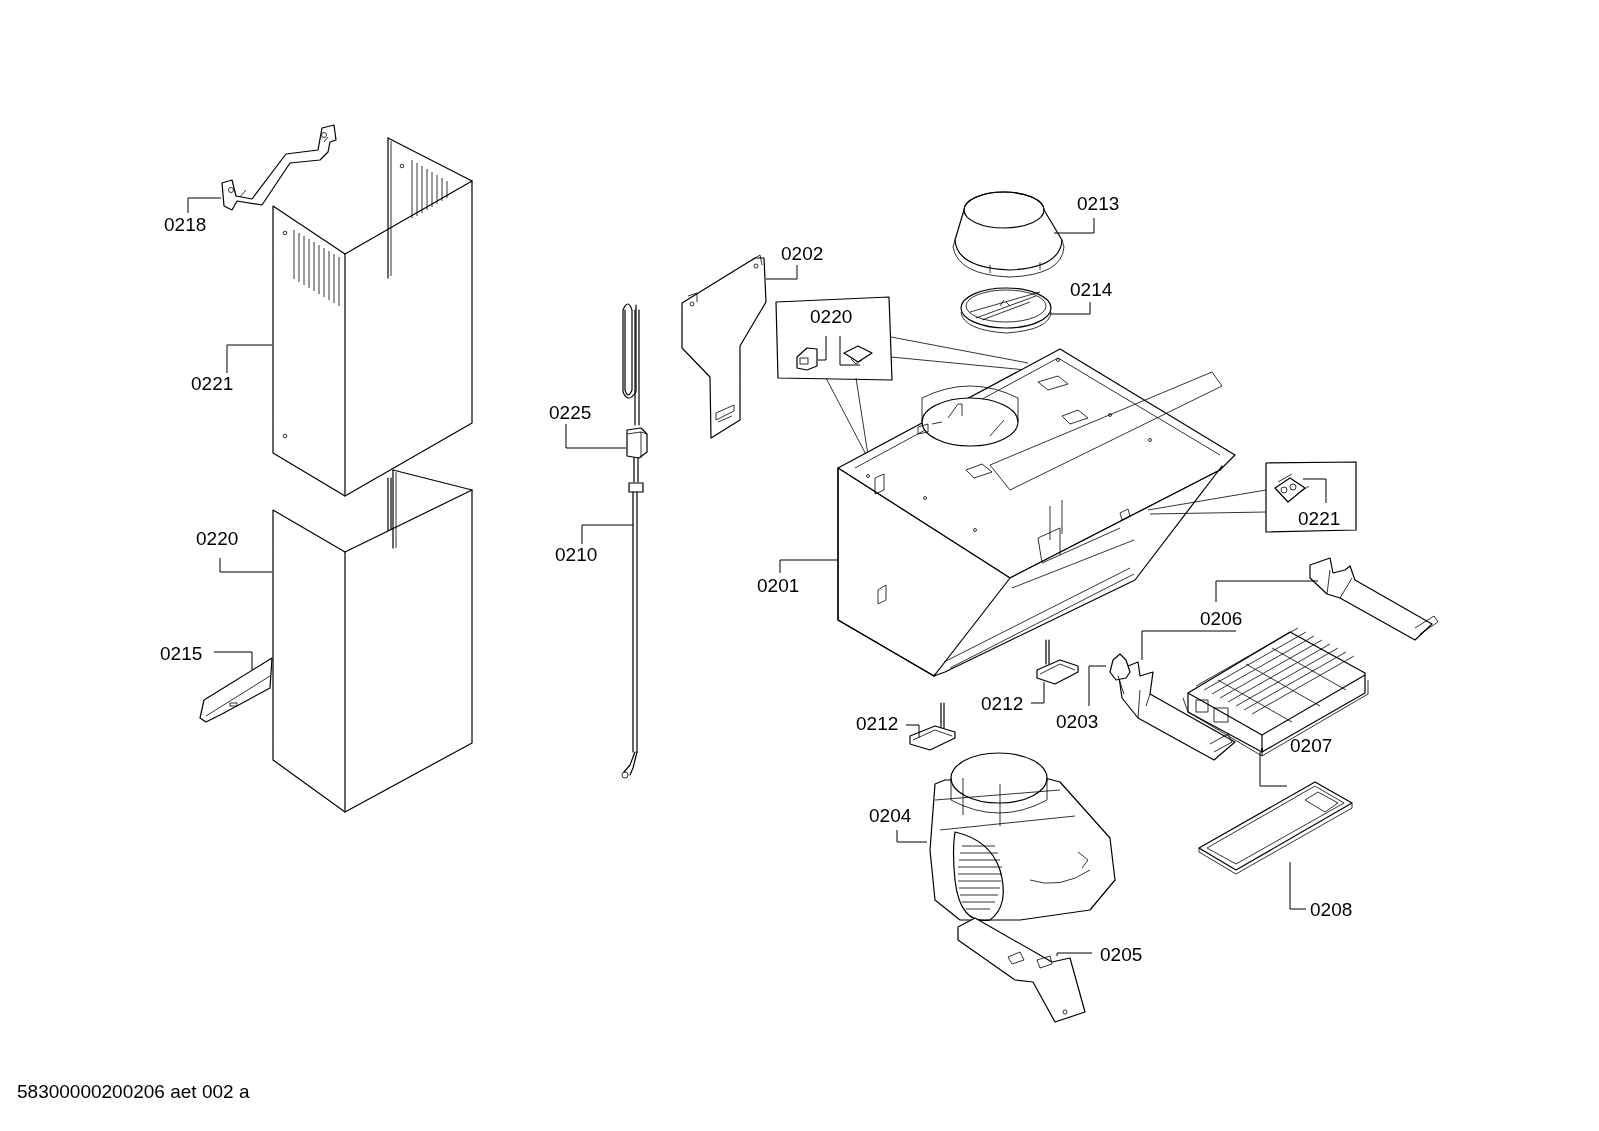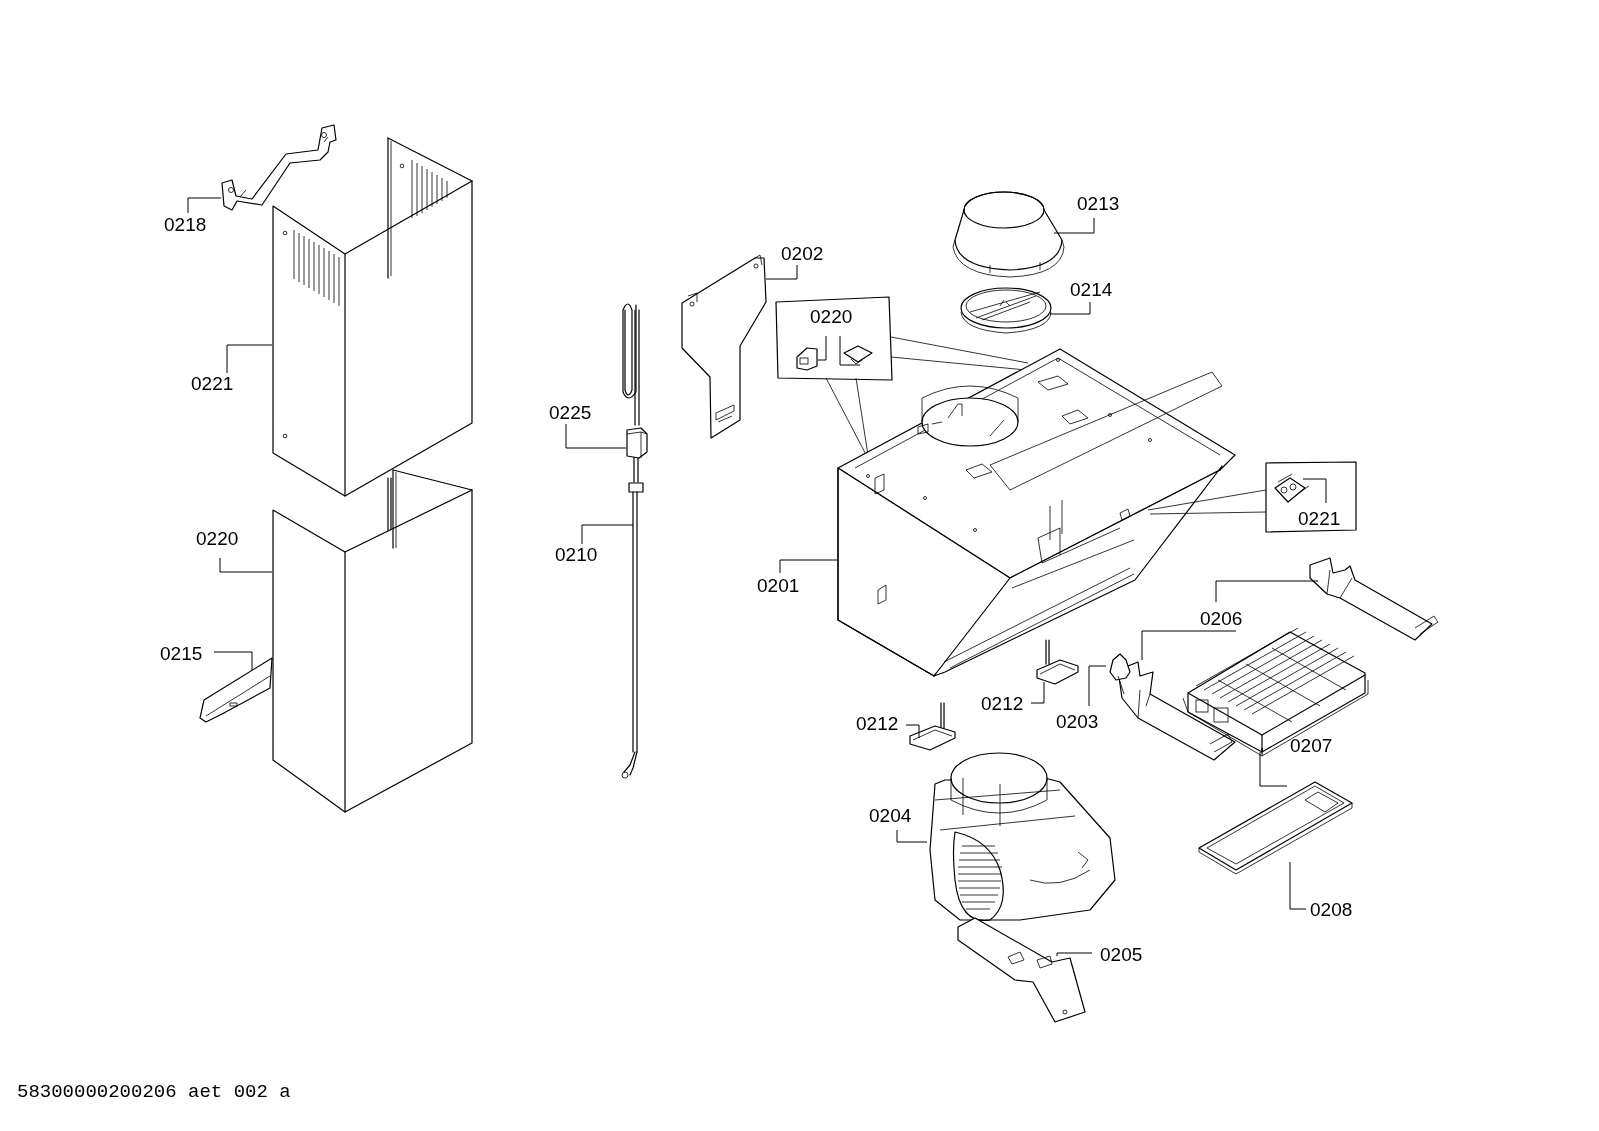--- a/index.html
+++ b/index.html
@@ -3,21 +3,21 @@
 <meta charset="utf-8">
 <style>
   html, body { margin: 0; padding: 0; background: #ffffff; }
   body { width: 1599px; height: 1131px; position: relative; overflow: hidden; font-family: "Liberation Sans", sans-serif; }
   #diagram { position: absolute; left: 0; top: 0; width: 1599px; height: 1131px; }
   .ln { fill: none; stroke: #000; stroke-width: 1.2; stroke-linejoin: round; stroke-linecap: round; }
   .lnf { fill: #fff; stroke: #000; stroke-width: 1.2; stroke-linejoin: round; }
   .thin { fill: none; stroke: #000; stroke-width: 0.8; }
   .lead { fill: none; stroke: #000; stroke-width: 1; }
   .lbl { font-family: "Liberation Sans", sans-serif; font-size: 19px; fill: #000; }
-  .doc-id { position: absolute; left: 17px; top: 1081px; font-size: 19px; color: #000; font-family: Liberation Mono, monospace; }
+  .doc-id { position: absolute; left: 17px; top: 1081px; font-size: 19px; color: #000; font-family: Liberation Sans, sans-serif; }
 </style>
 </head>
 <body>
 
 <svg id="diagram" viewBox="0 0 1599 1131" xmlns="http://www.w3.org/2000/svg">
 
   <g>
     <path class="ln" d="M222,183 L232,180 L236,196 L252,199 L286,154 L318,150 L322,128 L334,125 L336,140 L330,142 L328,152 L320,160 L290,163 L262,205 L237,201 L232,210 L224,206 Z"></path>
     <path class="thin" d="M246,190 L240,197 M328,137 L324,142"></path>
     <circle class="thin" cx="231" cy="190" r="2.5"></circle>

